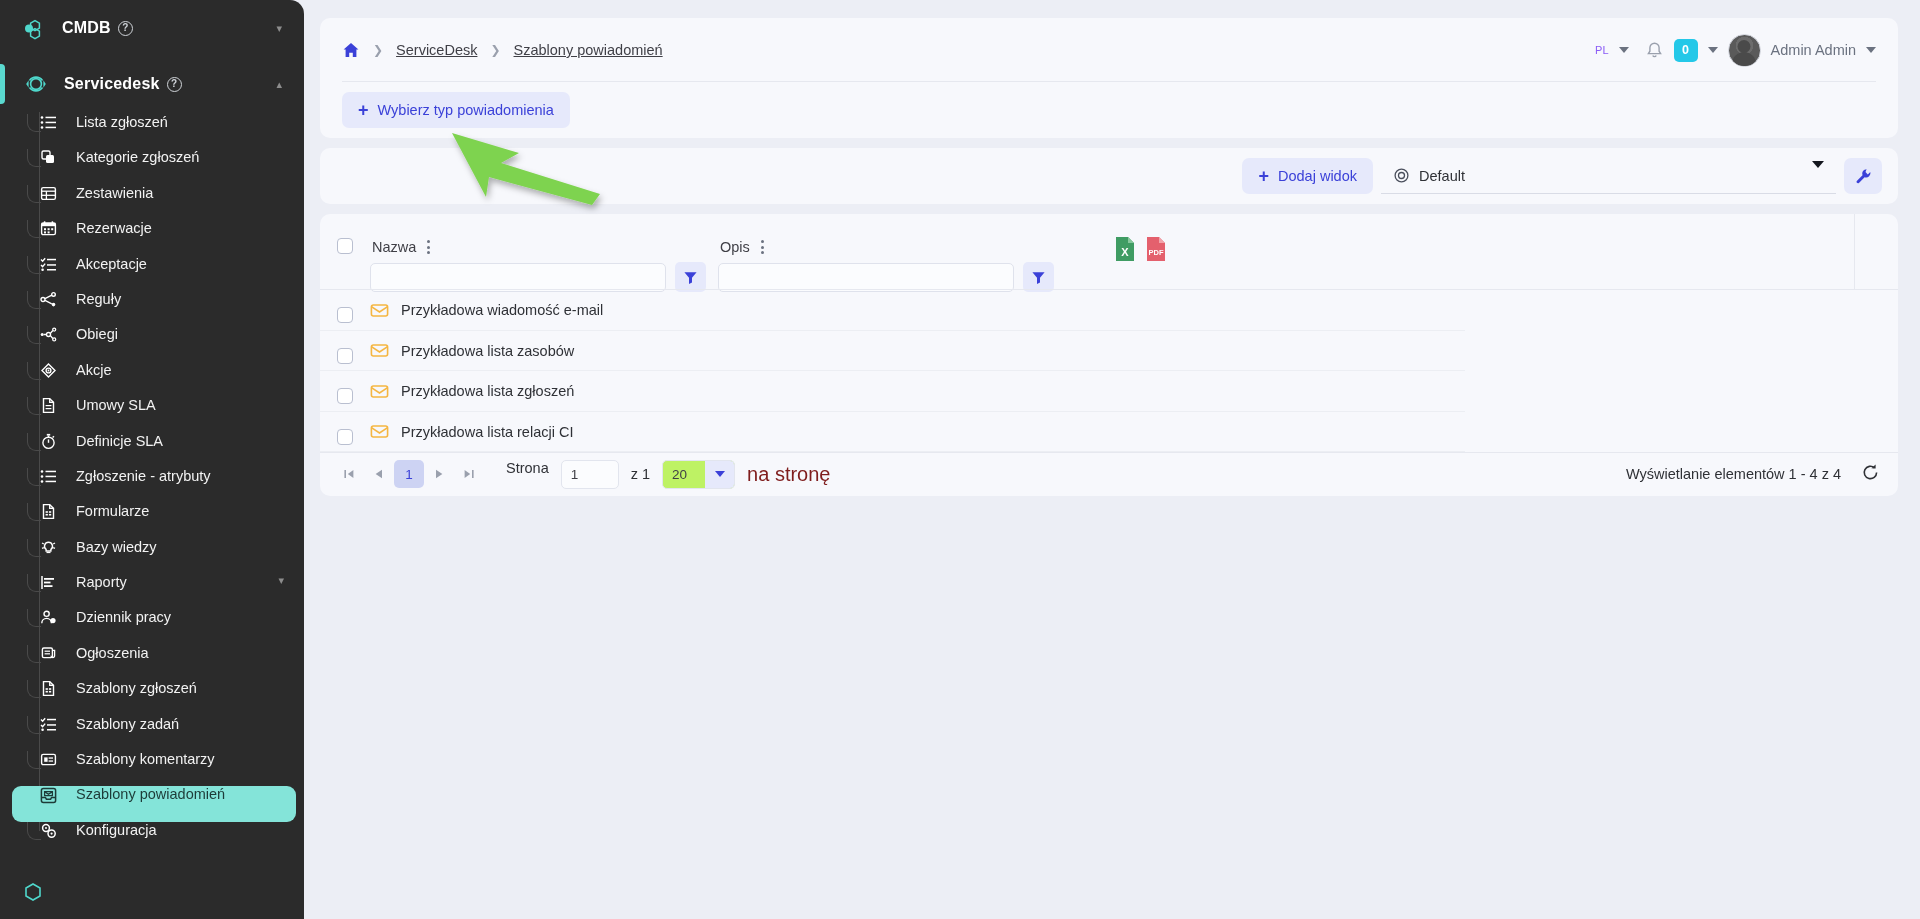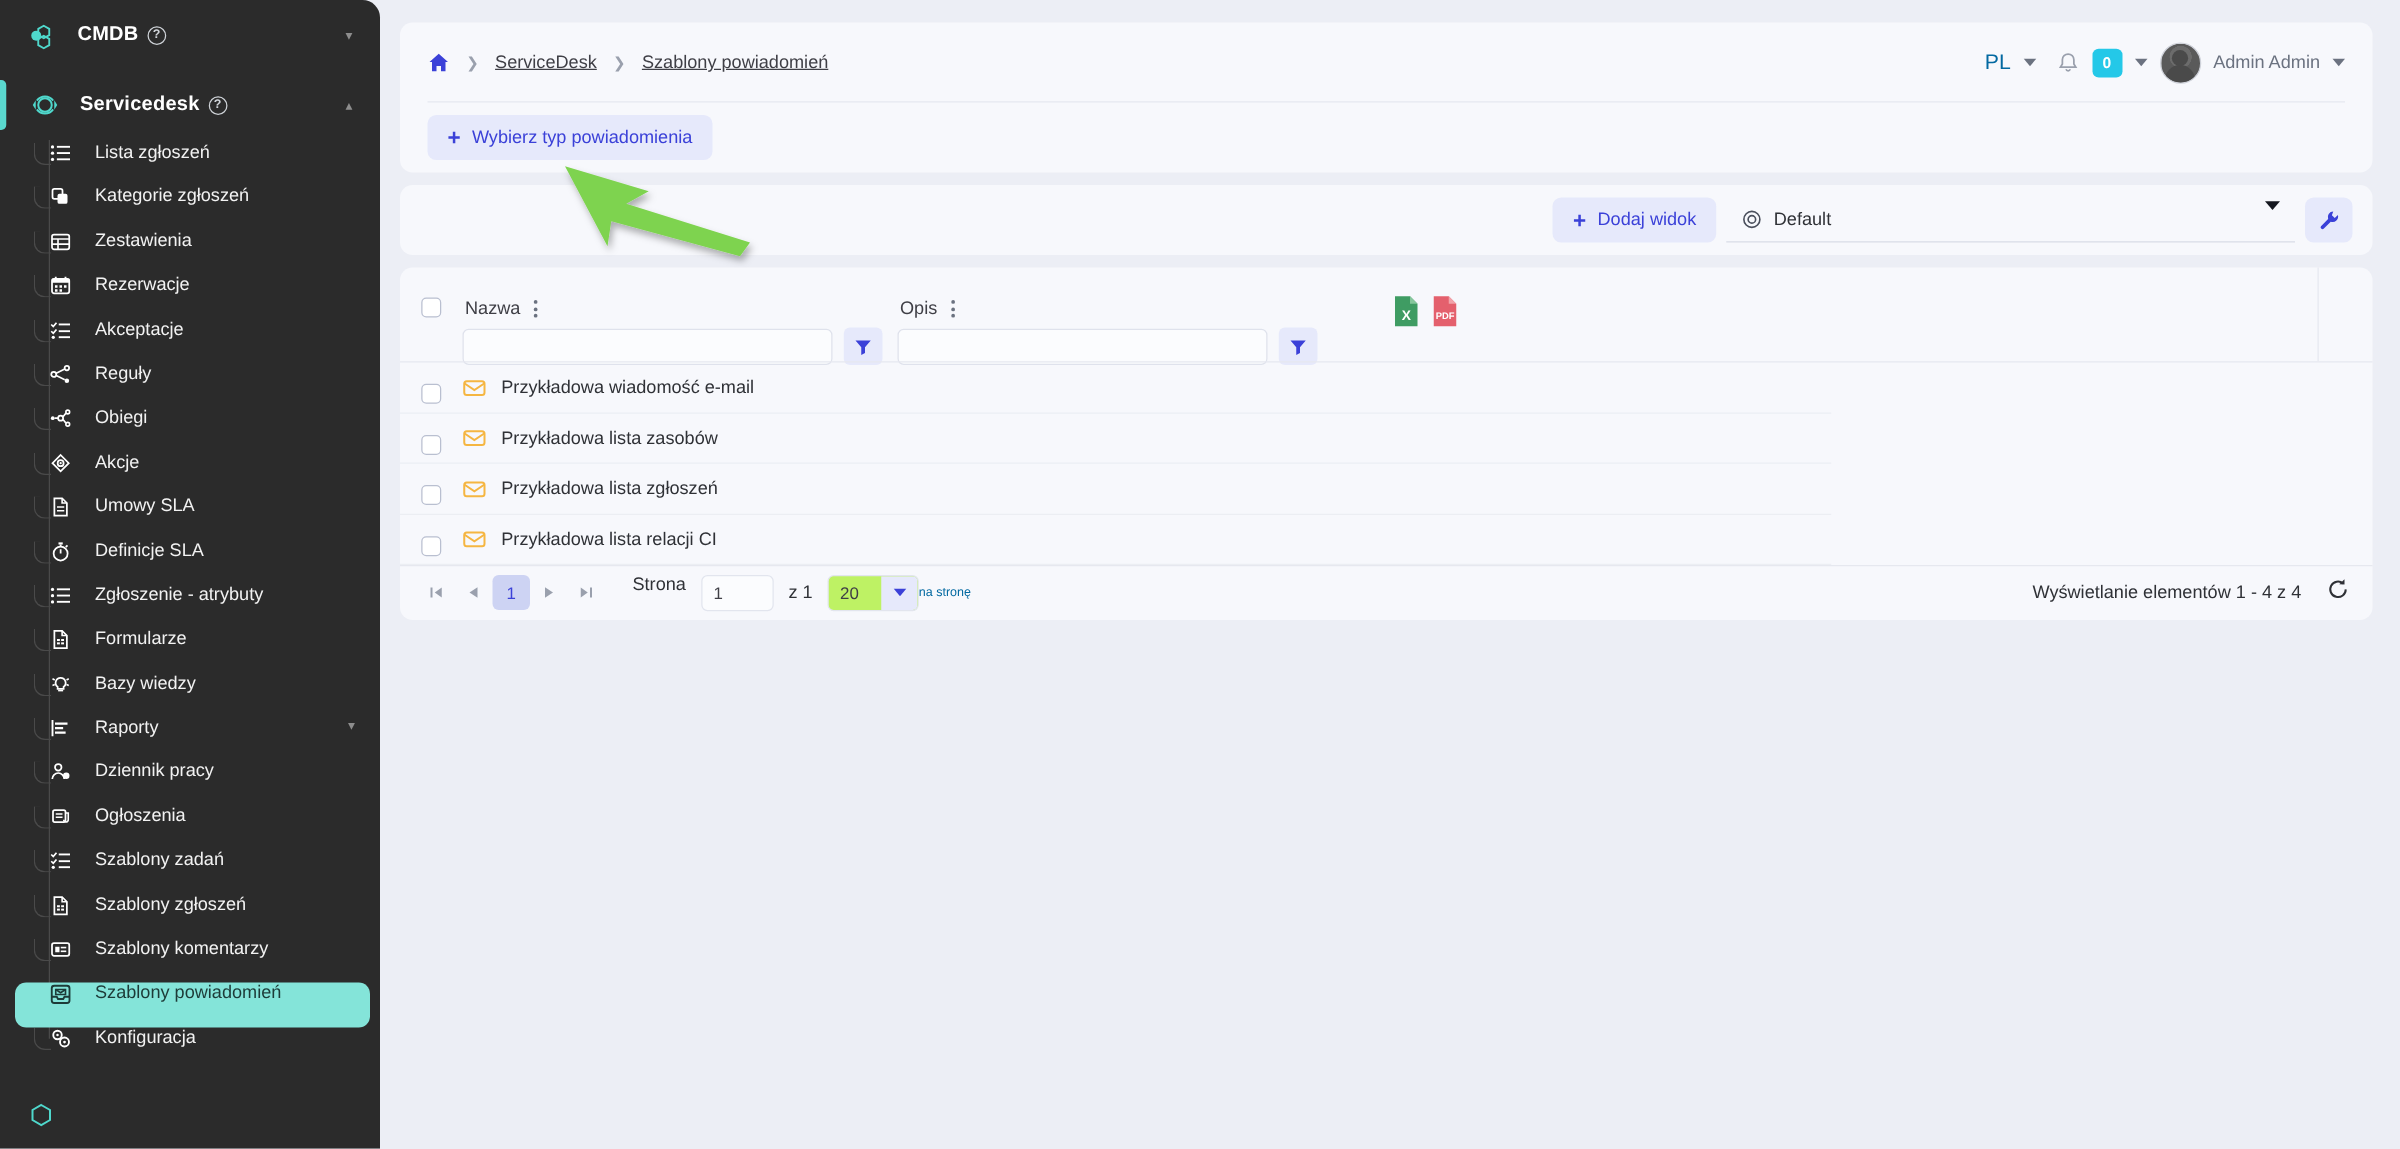--- a/index.html
+++ b/index.html
@@ -77,21 +77,21 @@
   .topbar { height: 64px; display: flex; align-items: center; padding: 0 22px; position: relative; }
   .topbar::after {
     content: ""; position: absolute; left: 22px; right: 22px; bottom: 0;
     height: 1px; background: #e6e8ef;
   }
   .crumbs { display: flex; align-items: center; gap: 13px; font-size: 14.5px; }
   .crumbs .sep { color: #9aa0ad; font-size: 12px; }
   .crumb-link { color: #3f3f46; text-decoration: underline; }
   .crumb-cur { color: #3f3f46; text-decoration: underline; }
   .top-right { margin-left: auto; display: flex; align-items: center; gap: 10px; }
-  .lang { color: #0369a1; font-size: 17px; }
+  .lang { color: #8b5cf6; font-size: 11px; }
   .tri { width: 0; height: 0; border-left: 5px solid transparent; border-right: 5px solid transparent; border-top: 6px solid #6b7280; }
   .notif-count {
     background: #24c8e8; color: #fff; border-radius: 5px;
     min-width: 24px; height: 23px; display: inline-flex; align-items: center; justify-content: center;
     font-size: 12.5px; font-weight: bold; padding: 0 6px;
   }
   .avatar {
     width: 33px; height: 33px; border-radius: 50%;
     background: radial-gradient(circle at 50% 34%, #6c6c6c 0 34%, #5a5a5a 35% 100%);
     overflow: hidden; position: relative; border: 1px solid #cfd2da;
@@ -170,21 +170,21 @@
   .pg-label { color: #2f3136; font-size: 14.5px; margin: 0 12px 12px 22px; }
   .pg-input {
     width: 58px; height: 29px; border: 1px solid #e2e5ee; border-radius: 5px; background: #fbfcfe;
     font-family: inherit; font-size: 13.5px; color: #3f3f46; padding: 0 9px;
   }
   .pg-of { color: #2f3136; font-size: 14.5px; margin: 0 12px; }
   .pg-size { display: flex; align-items: stretch; height: 29px; border: 1px solid #e2e5ee; border-radius: 5px; overflow: hidden; background: #bef264; }
   .pg-size .val { width: 42px; display: flex; align-items: center; padding-left: 9px; font-size: 13.5px; color: #3f3f46; }
   .pg-size .dd { width: 29px; background: #e6e9fb; display: flex; align-items: center; justify-content: center; cursor: pointer; }
   .caret-sm { width: 0; height: 0; border-left: 5px solid transparent; border-right: 5px solid transparent; border-top: 6px solid #3b41d8; }
-  .pg-per { color: #0369a1; font-size: 10px; }
+  .pg-per { color: #7f1d1d; font-size: 20px; margin-left: 12px; }
   .pg-right { margin-left: auto; display: flex; align-items: center; gap: 20px; }
   .pg-total { color: #2f3136; font-size: 14.5px; }
 
   
   .annot { position: absolute; left: 0; top: 0; pointer-events: none; z-index: 50; }
 </style>
 </head>
 <body>
 
 <div id="app">
@@ -444,44 +444,44 @@
               <rect x="4.6" y="8.2" width="5.4" height="1.2" fill="#fff"></rect>
             </svg>
           </span>
         <span class="lbl">Ogłoszenia</span>
         </div>
 
       <div class="sb-item">
           <span class="hook"></span>
         <span class="ic">
             <svg width="17" height="17" viewBox="0 0 17 17">
+              <path d="M3.5 1.6 h6.2 l3.8 3.8 v10 h-10 z" fill="none" stroke="#fff" stroke-width="1.4"></path>
+              <path d="M9.7 1.6 v3.8 h3.8" fill="none" stroke="#fff" stroke-width="1.3"></path>
+              <rect x="5.6" y="8.2" width="2.3" height="1.6" fill="#fff"></rect>
+              <rect x="8.9" y="8.2" width="2.3" height="1.6" fill="#fff"></rect>
+              <rect x="5.6" y="10.9" width="2.3" height="1.6" fill="#fff"></rect>
+              <rect x="8.9" y="10.9" width="2.3" height="1.6" fill="#fff"></rect>
+            </svg>
+          </span>
+        <span class="lbl">Szablony zgłoszeń</span>
+        </div>
+
+      <div class="sb-item">
+          <span class="hook"></span>
+        <span class="ic">
+            <svg width="17" height="17" viewBox="0 0 17 17">
               <path d="M1 3.6 L2.6 5.2 L5.2 2.2" fill="none" stroke="#fff" stroke-width="1.4"></path>
               <path d="M1 9 L2.6 10.6 L5.2 7.6" fill="none" stroke="#fff" stroke-width="1.4"></path>
               <rect x="7" y="2.8" width="9" height="1.5" fill="#fff"></rect>
               <rect x="7" y="8.2" width="9" height="1.5" fill="#fff"></rect>
               <rect x="7" y="13" width="9" height="1.5" fill="#fff"></rect>
               <circle cx="2.6" cy="13.8" r="1.3" fill="#fff"></circle>
             </svg>
           </span>
         <span class="lbl">Szablony zadań</span>
-        </div>
-
-      <div class="sb-item">
-          <span class="hook"></span>
-        <span class="ic">
-            <svg width="17" height="17" viewBox="0 0 17 17">
-              <path d="M3.5 1.6 h6.2 l3.8 3.8 v10 h-10 z" fill="none" stroke="#fff" stroke-width="1.4"></path>
-              <path d="M9.7 1.6 v3.8 h3.8" fill="none" stroke="#fff" stroke-width="1.3"></path>
-              <rect x="5.6" y="8.2" width="2.3" height="1.6" fill="#fff"></rect>
-              <rect x="8.9" y="8.2" width="2.3" height="1.6" fill="#fff"></rect>
-              <rect x="5.6" y="10.9" width="2.3" height="1.6" fill="#fff"></rect>
-              <rect x="8.9" y="10.9" width="2.3" height="1.6" fill="#fff"></rect>
-            </svg>
-          </span>
-        <span class="lbl">Szablony zgłoszeń</span>
         </div>
 
       <div class="sb-item">
           <span class="hook"></span>
         <span class="ic">
             <svg width="17" height="17" viewBox="0 0 17 17">
               <rect x="1.6" y="3.4" width="13.8" height="10.2" rx="1.6" fill="none" stroke="#fff" stroke-width="1.4"></rect>
               <rect x="4.2" y="6.4" width="3.4" height="4.4" fill="#fff"></rect>
               <rect x="8.6" y="6.4" width="4.4" height="1.3" fill="#fff"></rect>
               <rect x="8.6" y="9.4" width="4.4" height="1.3" fill="#fff"></rect>

